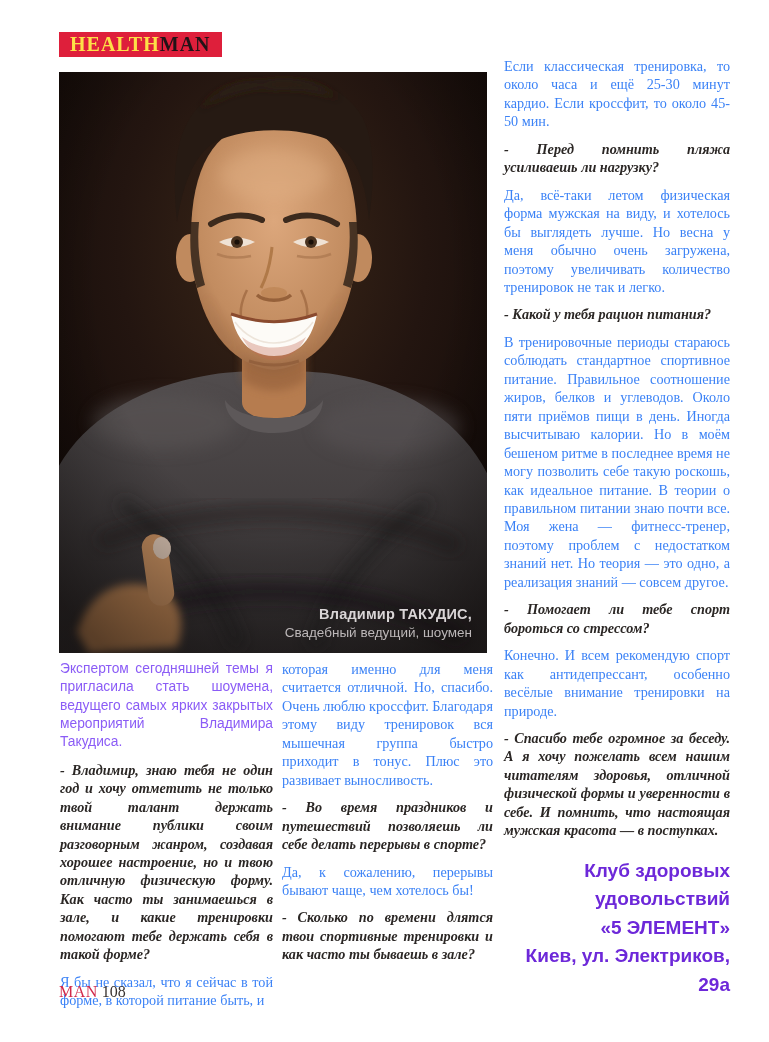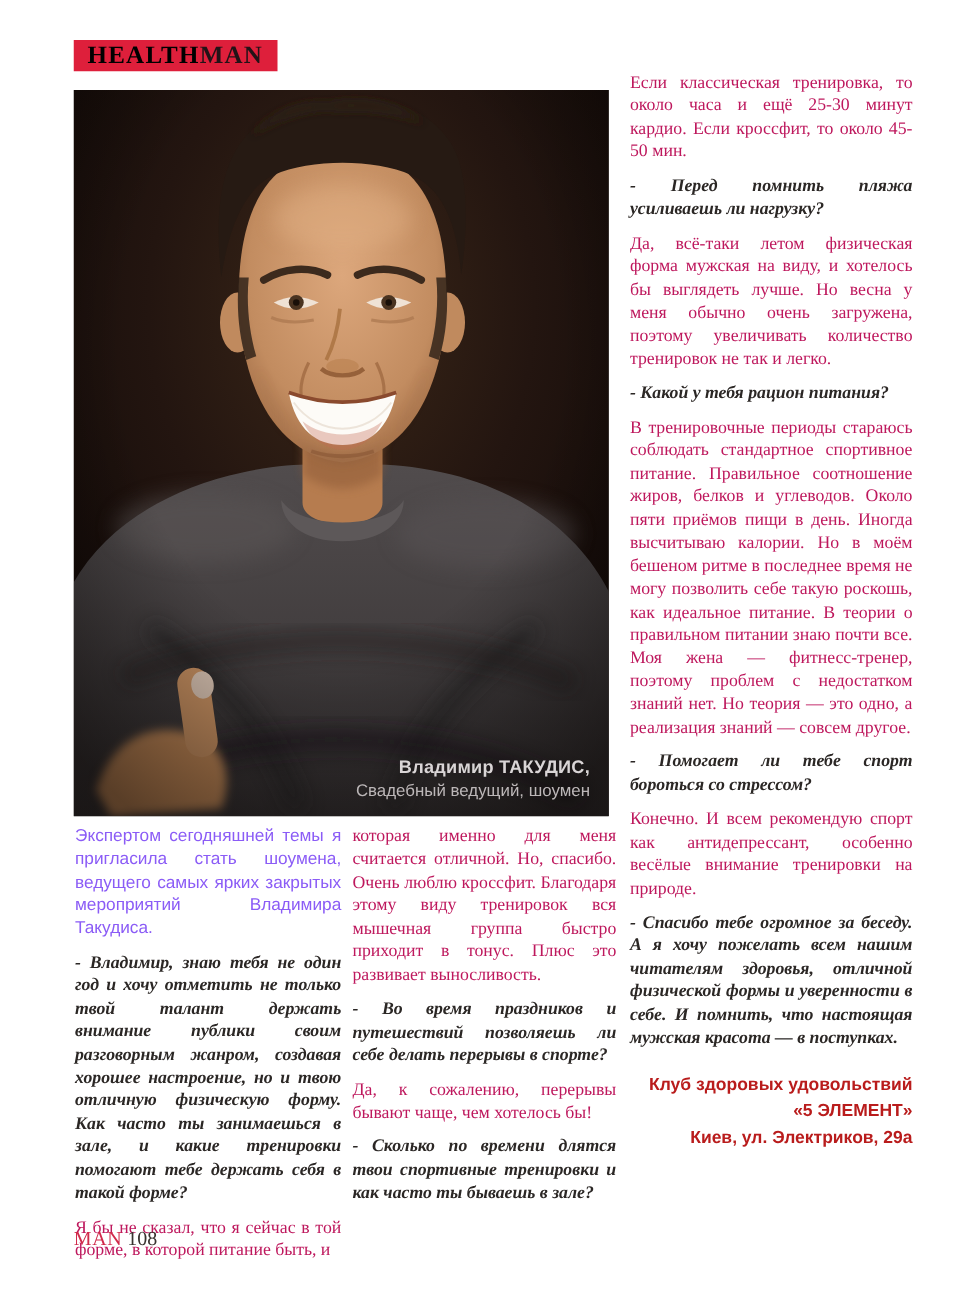--- a/index.html
+++ b/index.html
@@ -11,21 +11,21 @@
 
   
   .logo {
     position:absolute; left:59px; top:32px;
     background:#de1f3b; height:25px;
     display:flex; align-items:center;
     padding:0 11px;
     font-family:"Liberation Serif", serif;
     font-weight:700; font-size:20px; letter-spacing:1px;
   }
-  .logo .health { color:#000000; }
+  .logo .health { color:#fde047; }
   .logo .man { color:#221317; }
 
   
   .photo {
     position:absolute; left:59px; top:72px;
     width:428px; height:581px; overflow:hidden;
     background:#16100c;
   }
   .photo svg { display:block; width:428px; height:581px; }
   .caption {
@@ -34,37 +34,37 @@
   }
   .caption .name { font-weight:700; font-size:14.5px; color:#d9d5d6; letter-spacing:.2px; }
   .caption .role { font-size:13.5px; color:#bcb7b8; margin-top:3px; }
 
   
   .col { position:absolute; }
   .col p {
     margin:0 0 9px;
     font-family:"Liberation Serif", serif;
     font-size:14.2px; line-height:1.30;
-    color:#be185d; text-align:justify;
+    color:#3b82f6; text-align:justify;
   }
   .col p.q { font-weight:700; font-style:italic; color:#2b2725; }
   .col p.intro {
     font-family:"Liberation Sans", sans-serif;
     font-size:13.8px; line-height:1.33; color:#8b5cf6;
   }
   .col-right { left:504px; top:57px; width:226px; }
   .col-left  { left:60px;  top:660px; width:213px; }
   .col-mid   { left:282px; top:660px; width:211px; }
 
   .club {
     margin-top:17px; text-align:right;
     font-family:"Liberation Sans", sans-serif;
   }
   .club div {
-    font-weight:700; font-size:14px; line-height:1.5; color:#b91c1c;
+    font-weight:700; font-size:19px; line-height:1.5; color:#6d28d9;
   }
 
   
   .footer {
     position:absolute; left:59px; top:983px;
     font-family:"Liberation Serif", serif; font-size:16px; color:#38322f;
   }
   .footer .brand { color:#d12a4b; letter-spacing:.5px; }
 </style>
 </head>

